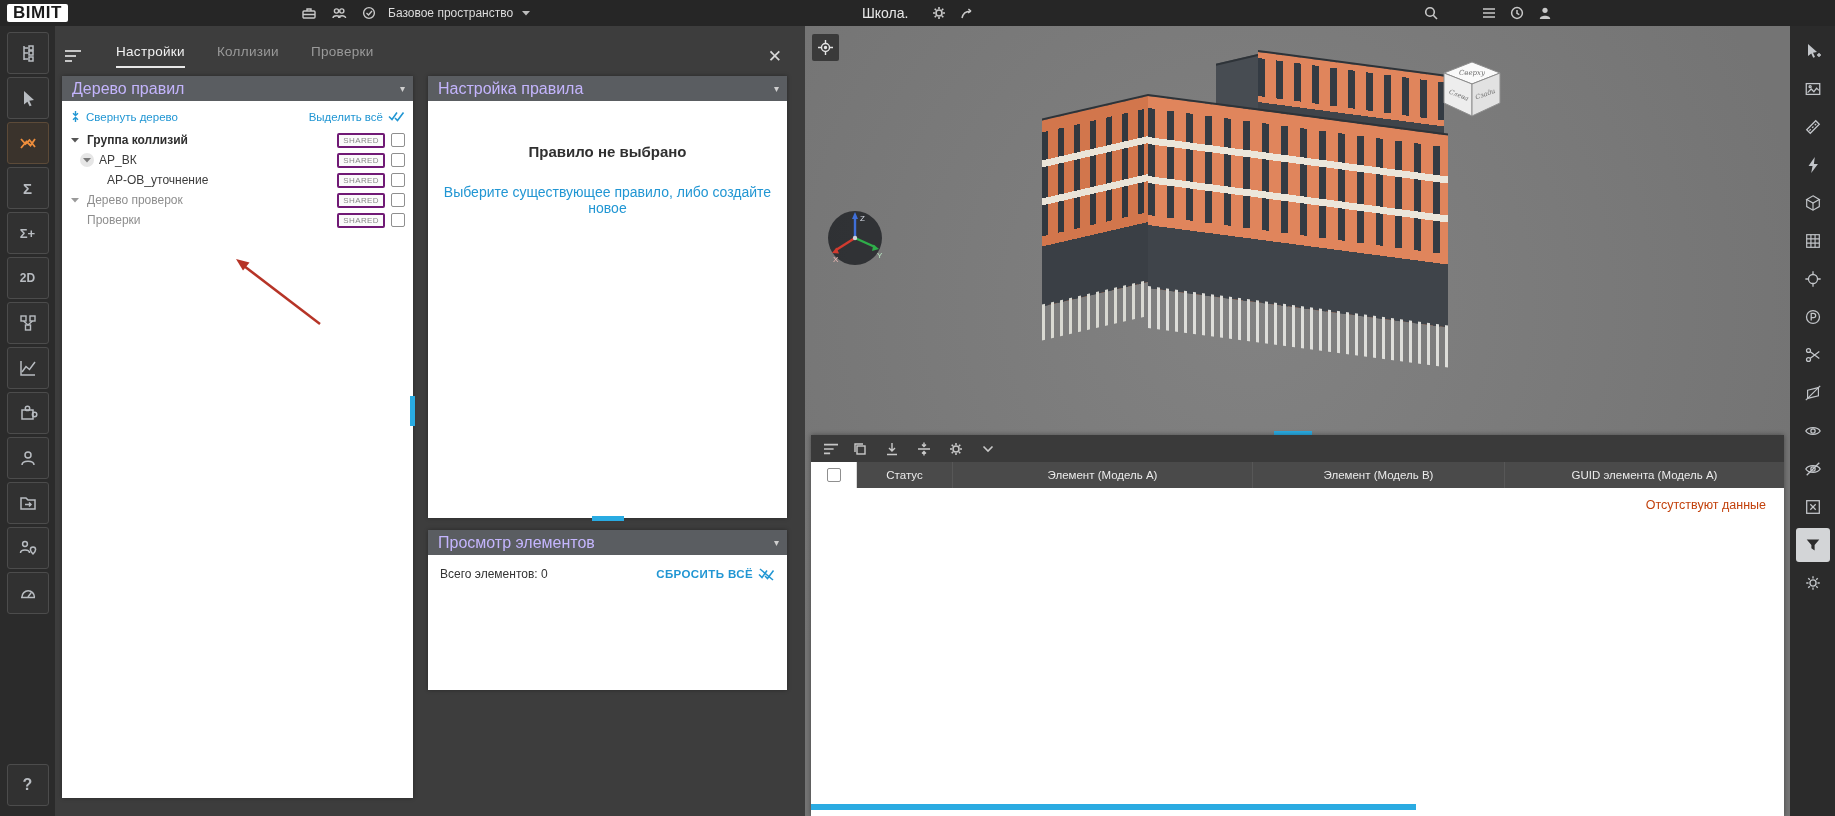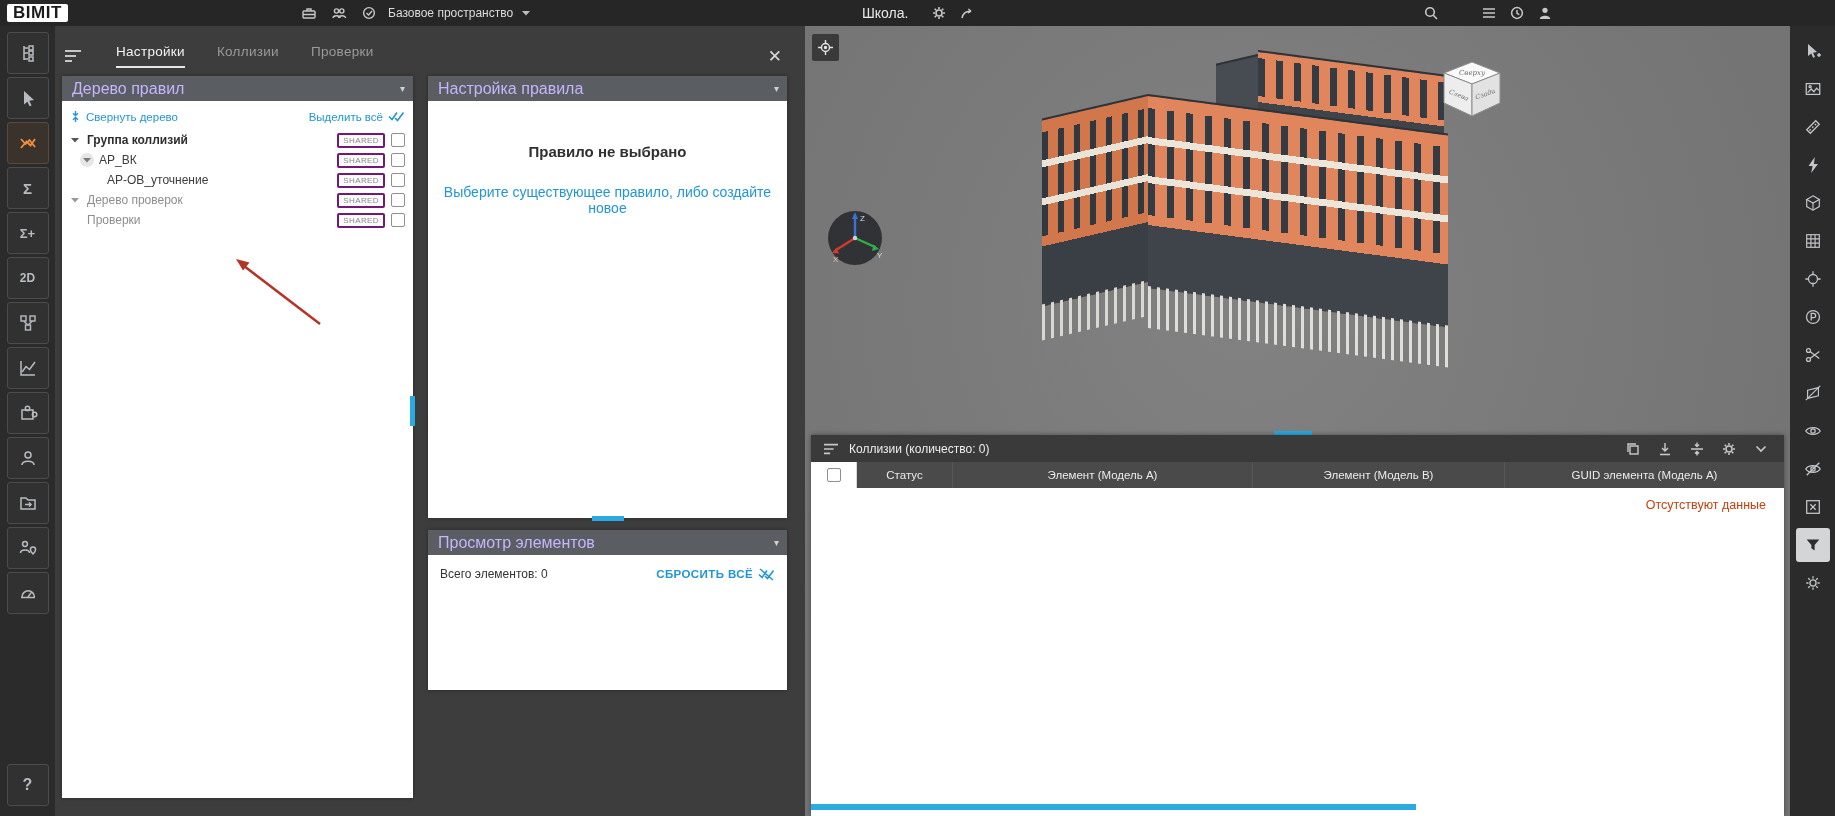--- a/index.html
+++ b/index.html
@@ -439,21 +439,20 @@
     <text x="52" y="50" font-size="8" fill="#b9e8c3">Y</text>
   </svg>
 
   <div class="abs handle" style="left:469px;top:405px;width:38px;height:5px;"></div>
 
   <div class="abs col-panel">
     <div class="col-head">
       <svg width="16" height="14" viewBox="0 0 18 16" stroke="#c6c6c6" stroke-width="1.8">
           <path d="M1 3 h16 M1 8 h11 M1 13 h7"></path>
         </svg>
-      <span class="col-title">Коллизии (количество: 0)</span>
       <span class="col-ico">
         <svg width="16" height="16" viewBox="0 0 16 16" fill="none" stroke="currentColor" stroke-width="1.4">
             <rect x="5" y="5" width="8" height="8"></rect>
             <path d="M3 11 V3 h8"></path>
           </svg>
       </span>
       <span class="col-ico">
         <svg width="16" height="16" viewBox="0 0 16 16" fill="none" stroke="currentColor" stroke-width="1.4">
             <path d="M8 2 v8 M5 7 l3 3 3-3 M3 13.5 h10"></path>
           </svg>

